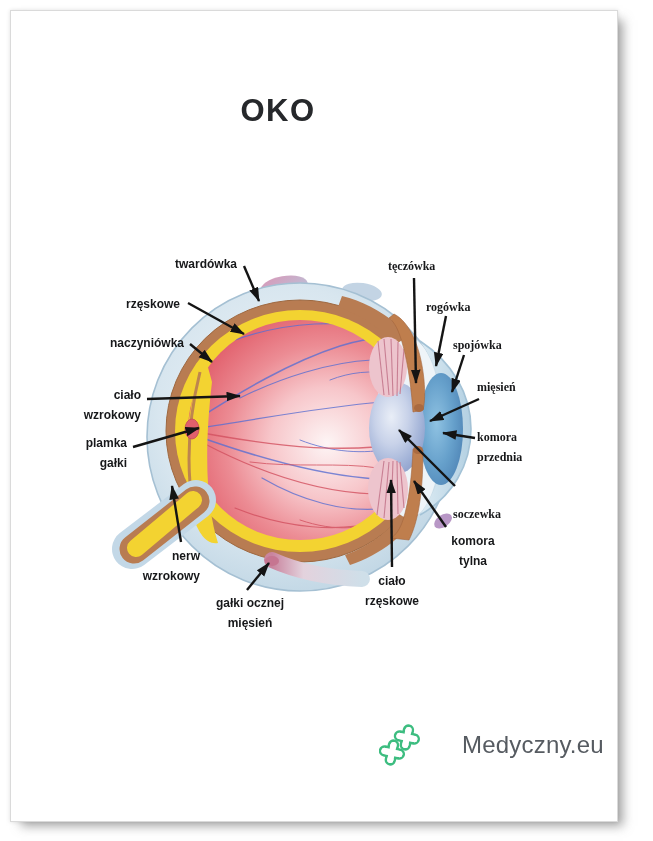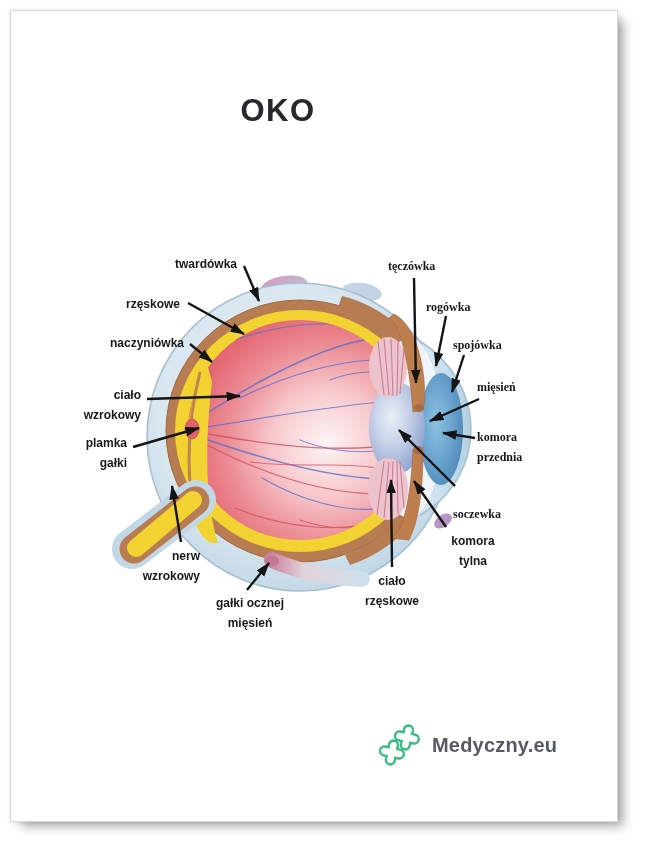--- a/index.html
+++ b/index.html
@@ -21,22 +21,23 @@
   .lbl{
     position:absolute;font-size:12px;font-weight:700;line-height:20px;
     color:var(--label-text,#17181a);white-space:nowrap;
   }
   .lbl span{display:block;}
   .ra{text-align:right;} .ca{text-align:center;} .la{text-align:left;font-family:Liberation Serif, serif;}
   .logo{
     position:absolute;left:379px;top:722px;display:flex;align-items:center;gap:9px;
   }
   .logo-text{
-    font-size:20px;font-weight:700;letter-spacing:.2px;
+    font-size:24px;font-weight:400;letter-spacing:.2px;
     color:var(--logo-text,#565b61);
+    margin-left:30px;
   }
 </style>
 </head>
 <body>
 
 <div class="page"></div>
 
 <div class="title">OKO</div>
 
 <svg class="diagram" width="653" height="841" viewBox="0 0 653 841">

